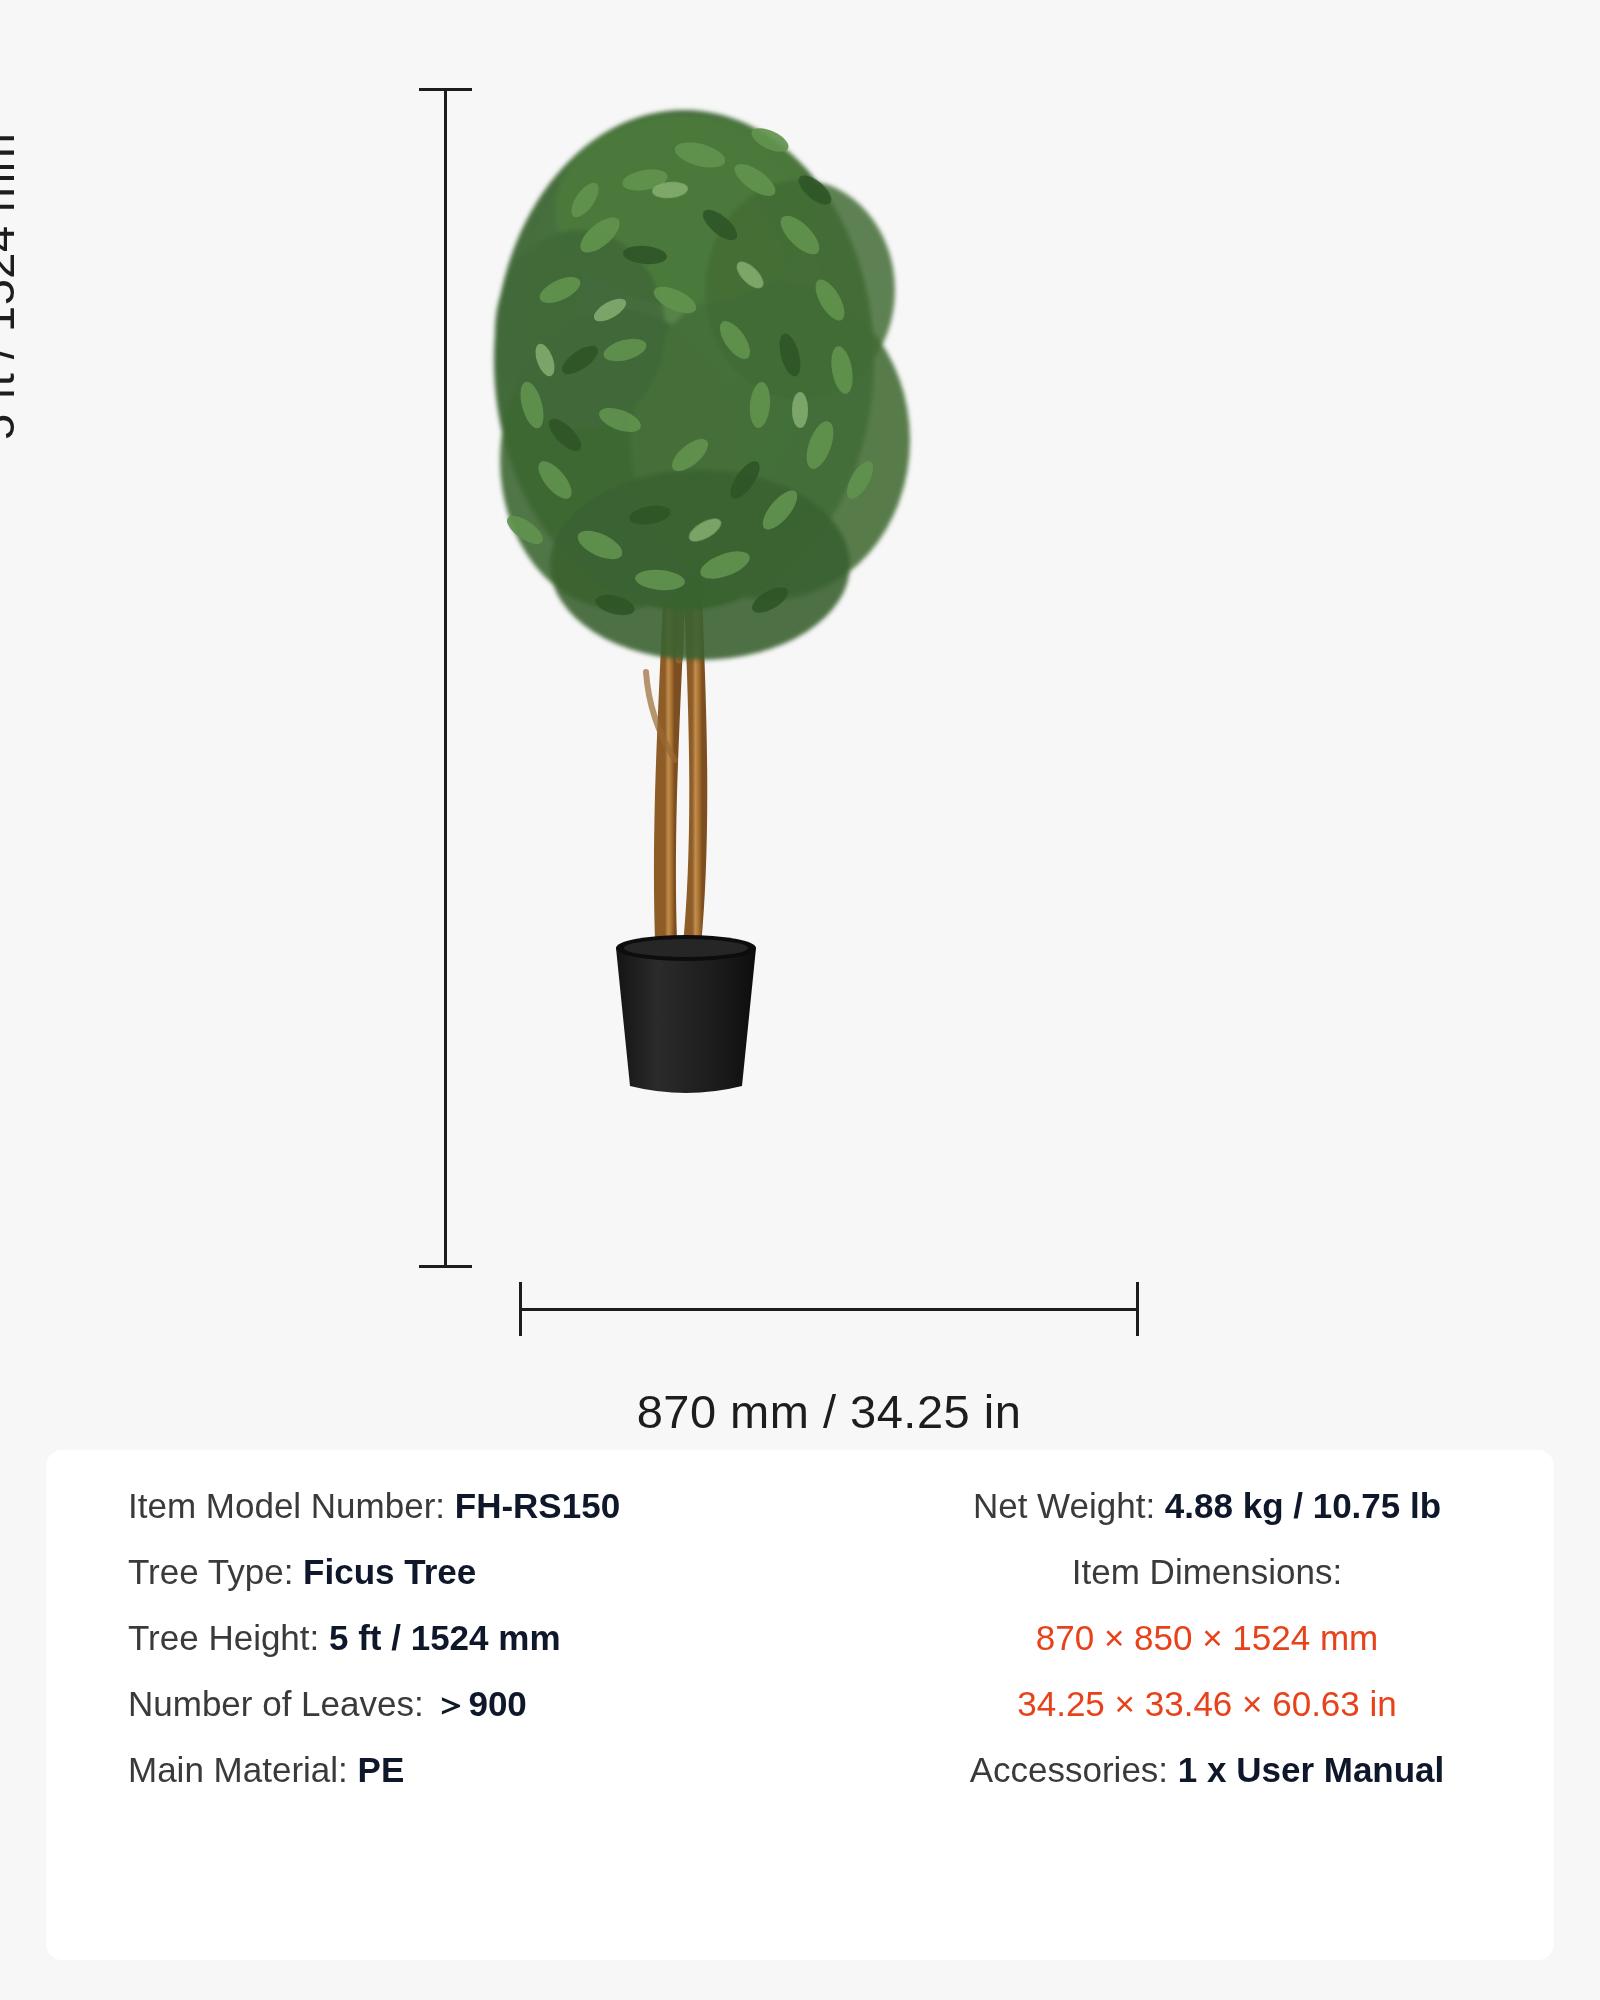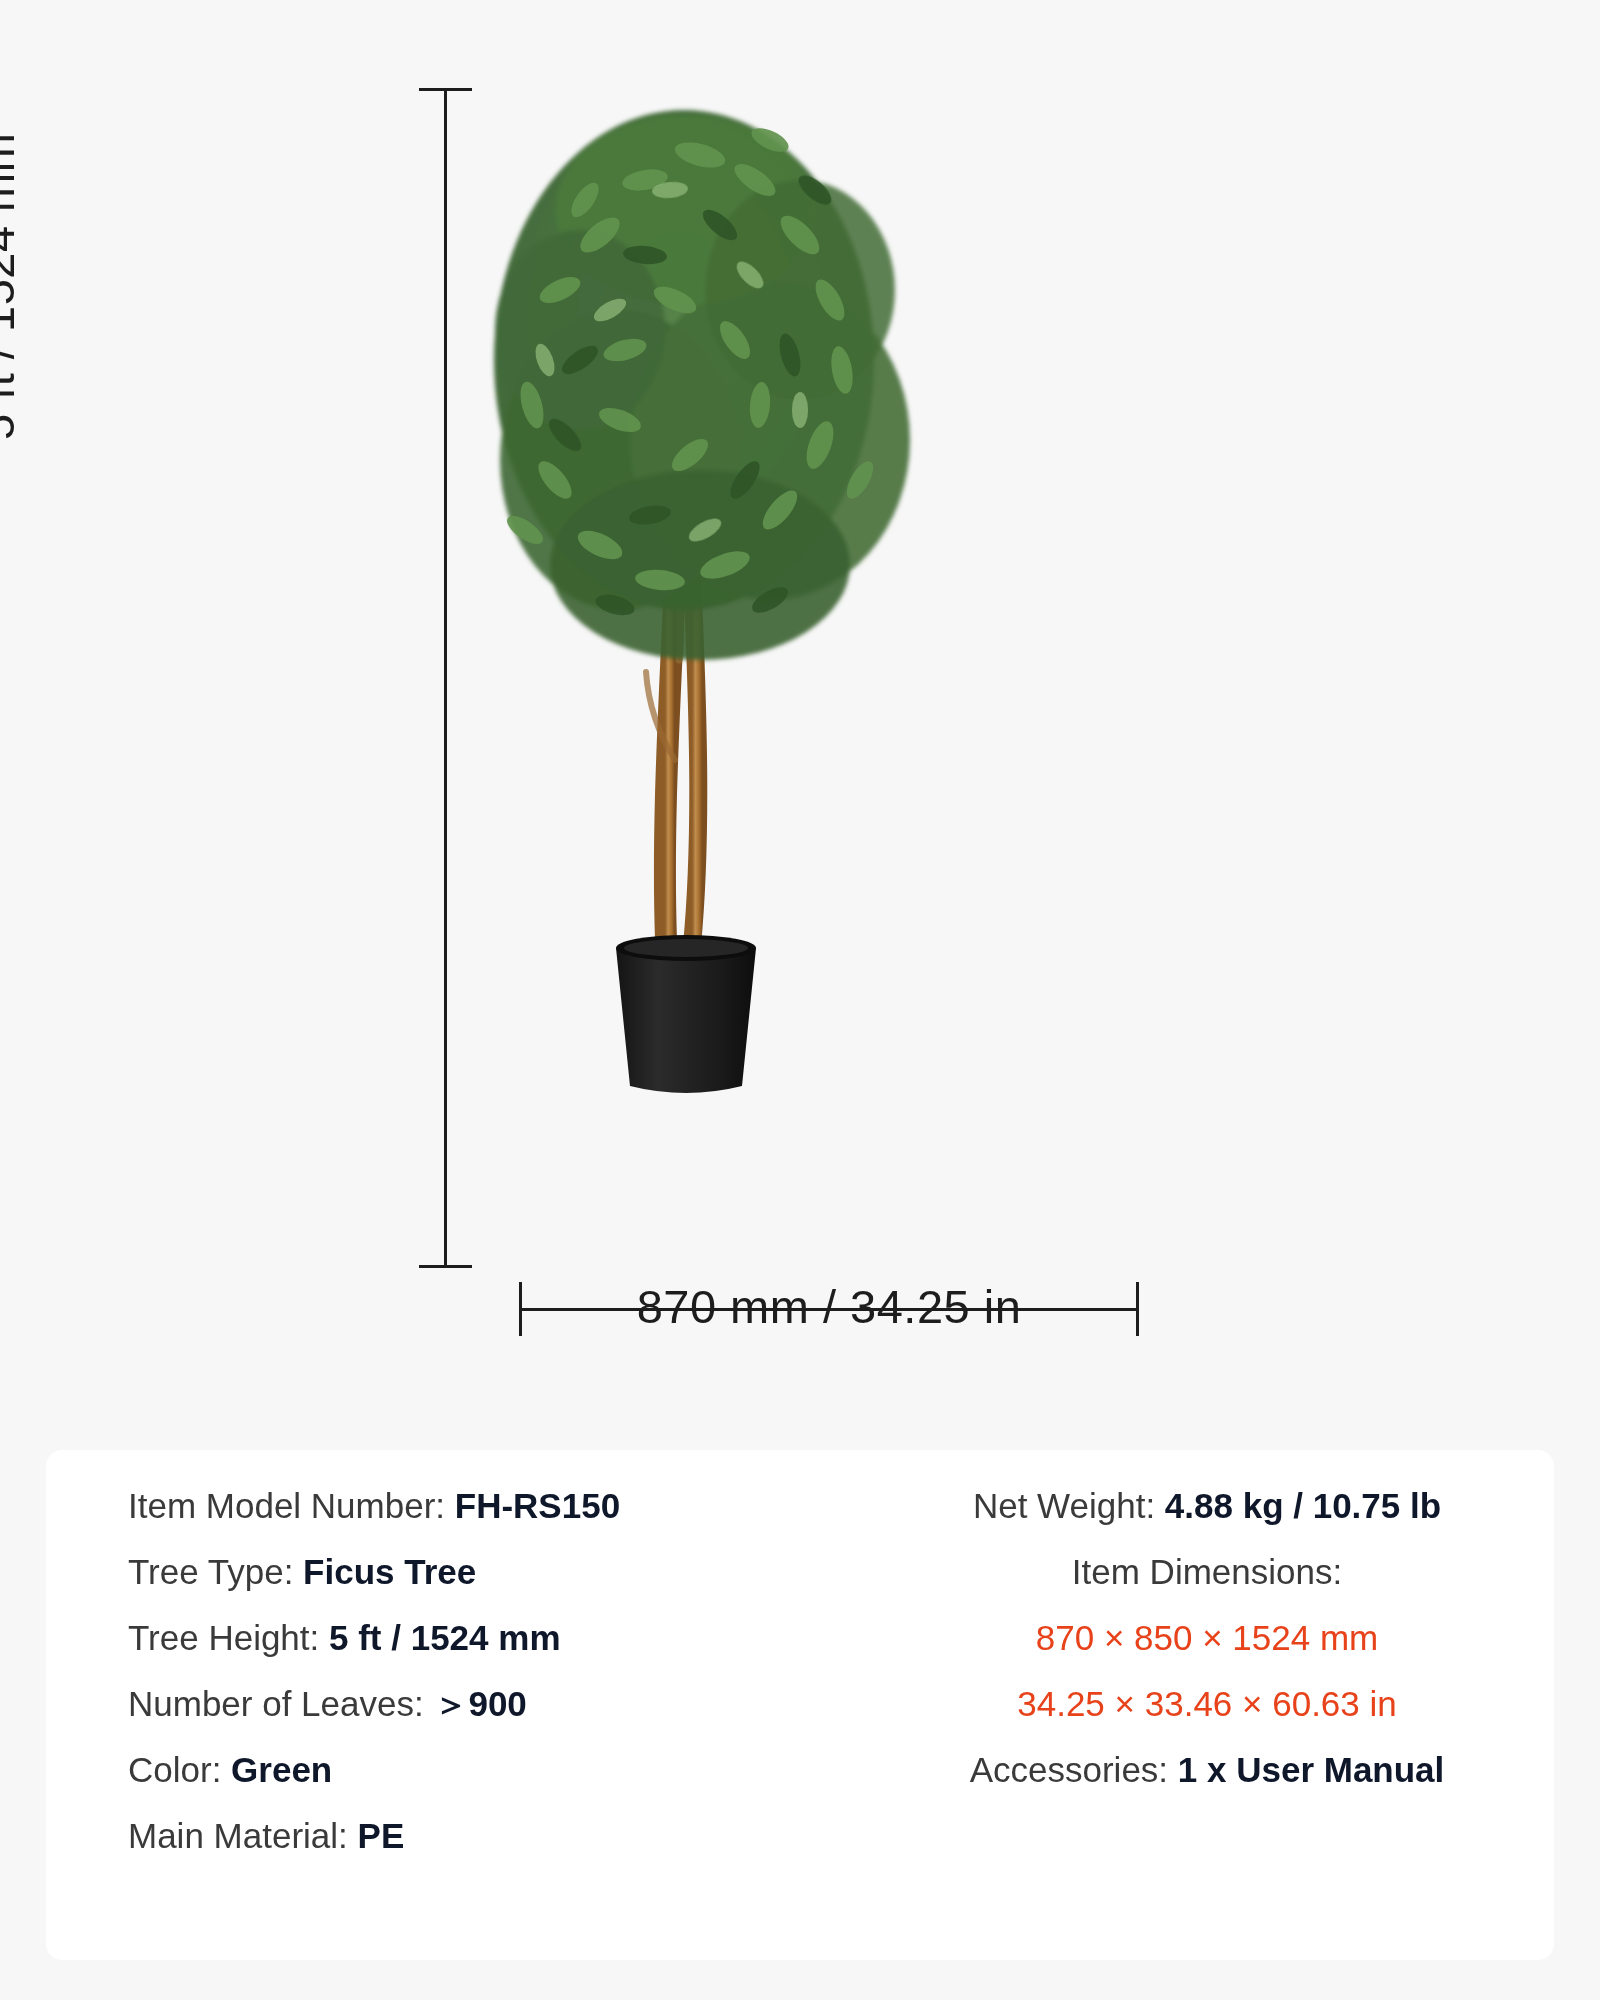--- a/index.html
+++ b/index.html
@@ -90,21 +90,21 @@
     width: 3px;
     height: 54px;
     background: #1d1d1d;
   }
   .hcap-left { left: 0; }
   .hcap-right { left: 617px; }
 
   .hlabel {
     position: absolute;
     left: 519px;
-    top: 1279px;
+    top: 1384px;
     width: 620px;
     text-align: center;
     font-size: 47px;
     color: #1d1d1d;
     letter-spacing: 0.5px;
   }
 
   
   .plant {
     position: absolute;
@@ -283,24 +283,20 @@
         </div>
         <div class="spec-row">
           <span class="spec-label">Tree Height: </span>
           <span class="spec-value">5 ft / 1524 mm</span>
         </div>
         <div class="spec-row">
           <span class="spec-label">Number of Leaves: </span>
           <span class="spec-value">＞900</span>
         </div>
         <div class="spec-row">
-          <span class="spec-label">Color: </span>
-          <span class="spec-value">Green</span>
-        </div>
-        <div class="spec-row">
           <span class="spec-label">Main Material: </span>
           <span class="spec-value">PE</span>
         </div>
       </div>
 
       <div class="spec-col right">
         <div class="spec-row">
           <span class="spec-label">Net Weight: </span>
           <span class="spec-value">4.88 kg / 10.75 lb</span>
         </div>

